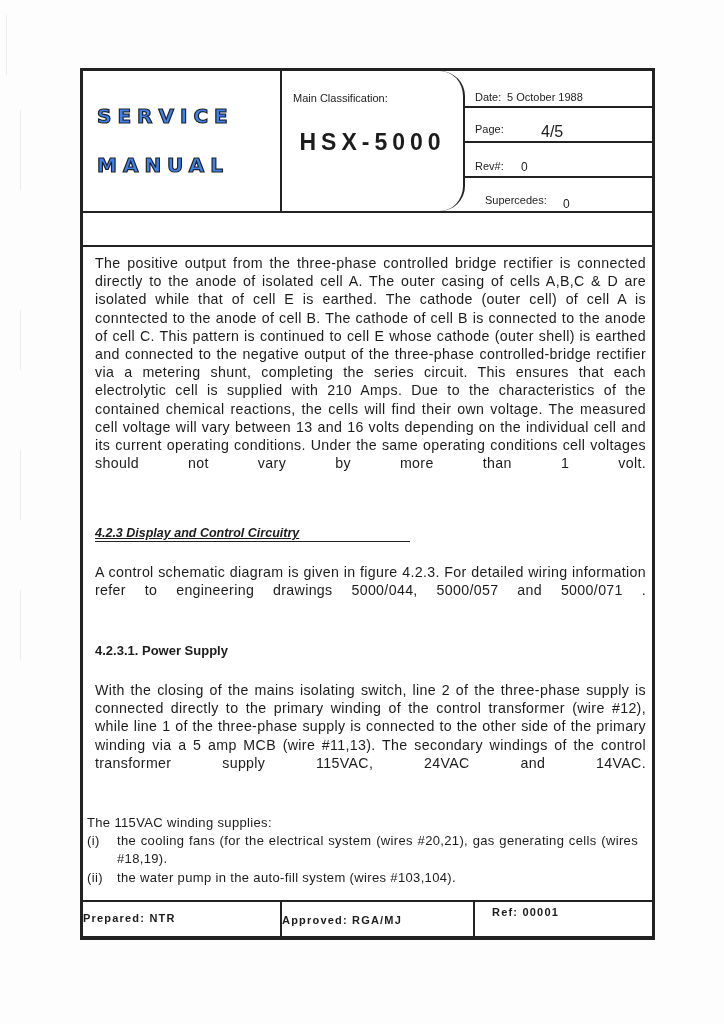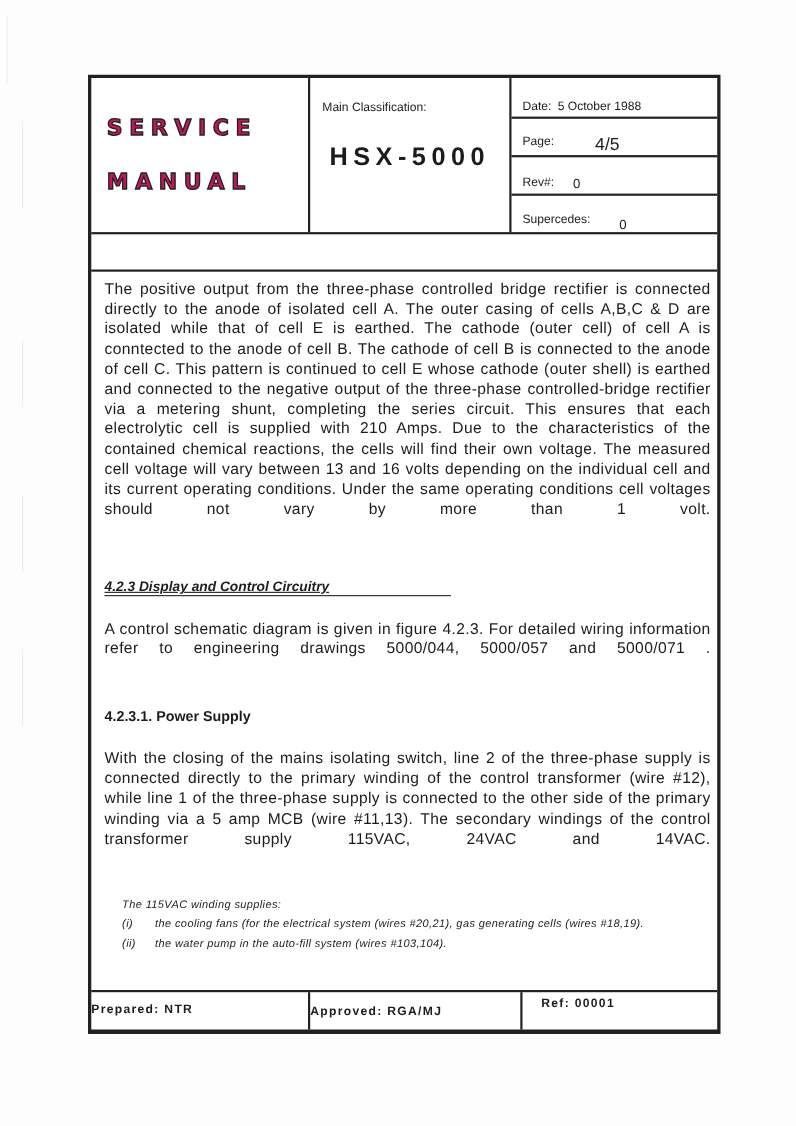--- a/index.html
+++ b/index.html
@@ -14,40 +14,40 @@
 
   .sheet {
     position: absolute; left: 80px; top: 68px; width: 575px; height: 872px;
     border: 3px solid #222; border-bottom-width: 4px; box-sizing: border-box;
     background: #fff;
   }
   .header { position: absolute; left: 0; top: 0; width: 100%; height: 142px; border-bottom: 2px solid #222; box-sizing: border-box; }
   .hdr-title { position: absolute; left: 0; top: 0; width: 199px; height: 100%; border-right: 2px solid #222; box-sizing: border-box; }
   .outline-text {
     position: absolute; left: 14px; font-size: 20px; font-weight: bold; letter-spacing: 6px;
-    color: #be185d; -webkit-text-stroke: 1.2px #222;
+    color: #3b82f6; -webkit-text-stroke: 1.2px #222;
     font-family: "DejaVu Sans", sans-serif;
   }
-  .hdr-class { position: absolute; left: 199px; top: 0; width: 183px; height: 100%; border-right: 2px solid #222; box-sizing: border-box; }
+  .hdr-class { position: absolute; left: 199px; top: 0; width: 183px; height: 100%; border-right: 2px solid #222; box-sizing: border-box; border-radius: 25px; }
   .hdr-class .label { position: absolute; left: 11px; top: 21px; font-size: 11px; }
   .hdr-class .model { position: absolute; left: 0; width: 100%; top: 58px; text-align: center; font-size: 23px; font-weight: bold; letter-spacing: 5px; }
   .hdr-meta { position: absolute; left: 382px; top: 0; right: 0; height: 100%; }
   .meta-row { position: absolute; left: 0; right: 0; border-bottom: 2px solid #222; box-sizing: border-box; font-size: 11px; }
   .meta-row:last-child { border-bottom: none; }
   .meta-row span { position: absolute; }
   .blank-band { position: absolute; left: 0; top: 142px; width: 100%; height: 34px; border-bottom: 2px solid #222; box-sizing: border-box; }
 
   .body-text {
     position: absolute; left: 12px; width: 551px; font-size: 14.2px; line-height: 18.2px;
     text-align: justify; letter-spacing: 0.35px;
   }
   .body-text.last::after { content: ""; display: inline-block; width: 100%; }
   .heading-u { position: absolute; left: 12px; font-size: 12.5px; font-weight: bold; width: 315px; border-bottom: 1px solid #222; padding-bottom: 1px; font-style: italic; }
   .heading-b { position: absolute; left: 12px; font-size: 13px; font-weight: bold; }
-  .list { position: absolute; left: 28px; width: 551px; font-size: 10px; line-height: 18.2px; letter-spacing: 0.35px; font-style: italic; }
+  .list { position: absolute; left: 4px; width: 551px; font-size: 13px; line-height: 18.2px; letter-spacing: 0.35px; }
   .list .li { position: relative; padding-left: 30px; text-align: justify; }
   .list .li .num { position: absolute; left: 0; top: 0; }
 
   .footer { position: absolute; left: 0; bottom: 0; width: 100%; height: 36px; border-top: 2px solid #222; box-sizing: border-box; }
   .foot-cell { position: absolute; top: 0; height: 100%; font-size: 11px; font-weight: bold; letter-spacing: 1.2px; text-align: left; box-sizing: border-box; }
 </style>
 </head>
 <body>
 
 <div class="ghost" style="left:6px;top:15px;height:60px;"></div>
@@ -74,21 +74,21 @@
       </div>
       <div class="meta-row" style="top:37px;height:35px;">
         <span style="left:10px;top:15px;">Page:</span>
         <span style="left:76px;top:15px;font-size:16px;">4/5</span>
       </div>
       <div class="meta-row" style="top:72px;height:35px;">
         <span style="left:10px;top:17px;">Rev#:</span>
         <span style="left:56px;top:17px;font-size:12px;">0</span>
       </div>
       <div class="meta-row" style="top:107px;height:35px;">
-        <span style="left:10px;top:16px;">Supercedes:</span>
+        <span style="left:20px;top:16px;">Supercedes:</span>
         <span style="left:98px;top:19px;font-size:12px;">0</span>
       </div>
     </div>
   </div>
 
   <div class="blank-band"></div>
 
   <div class="body-text last" style="top:183px;">The positive output from the three-phase controlled bridge rectifier is connected directly to the anode of isolated cell A. The outer casing of cells A,B,C &amp; D are isolated while that of cell E is earthed. The cathode (outer cell) of cell A is conntected to the anode of cell B. The cathode of cell B is connected to the anode of cell C. This pattern is continued to cell E whose cathode (outer shell) is earthed and connected to the negative output of the three-phase controlled-bridge rectifier via a metering shunt, completing the series circuit. This ensures that each electrolytic cell is supplied with 210 Amps. Due to the characteristics of the contained chemical reactions, the cells will find their own voltage. The measured cell voltage will vary between 13 and 16 volts depending on the individual cell and its current operating conditions. Under the same operating conditions cell voltages should not vary by more than 1 volt.</div>
 
   <div class="heading-u" style="top:455px;">

